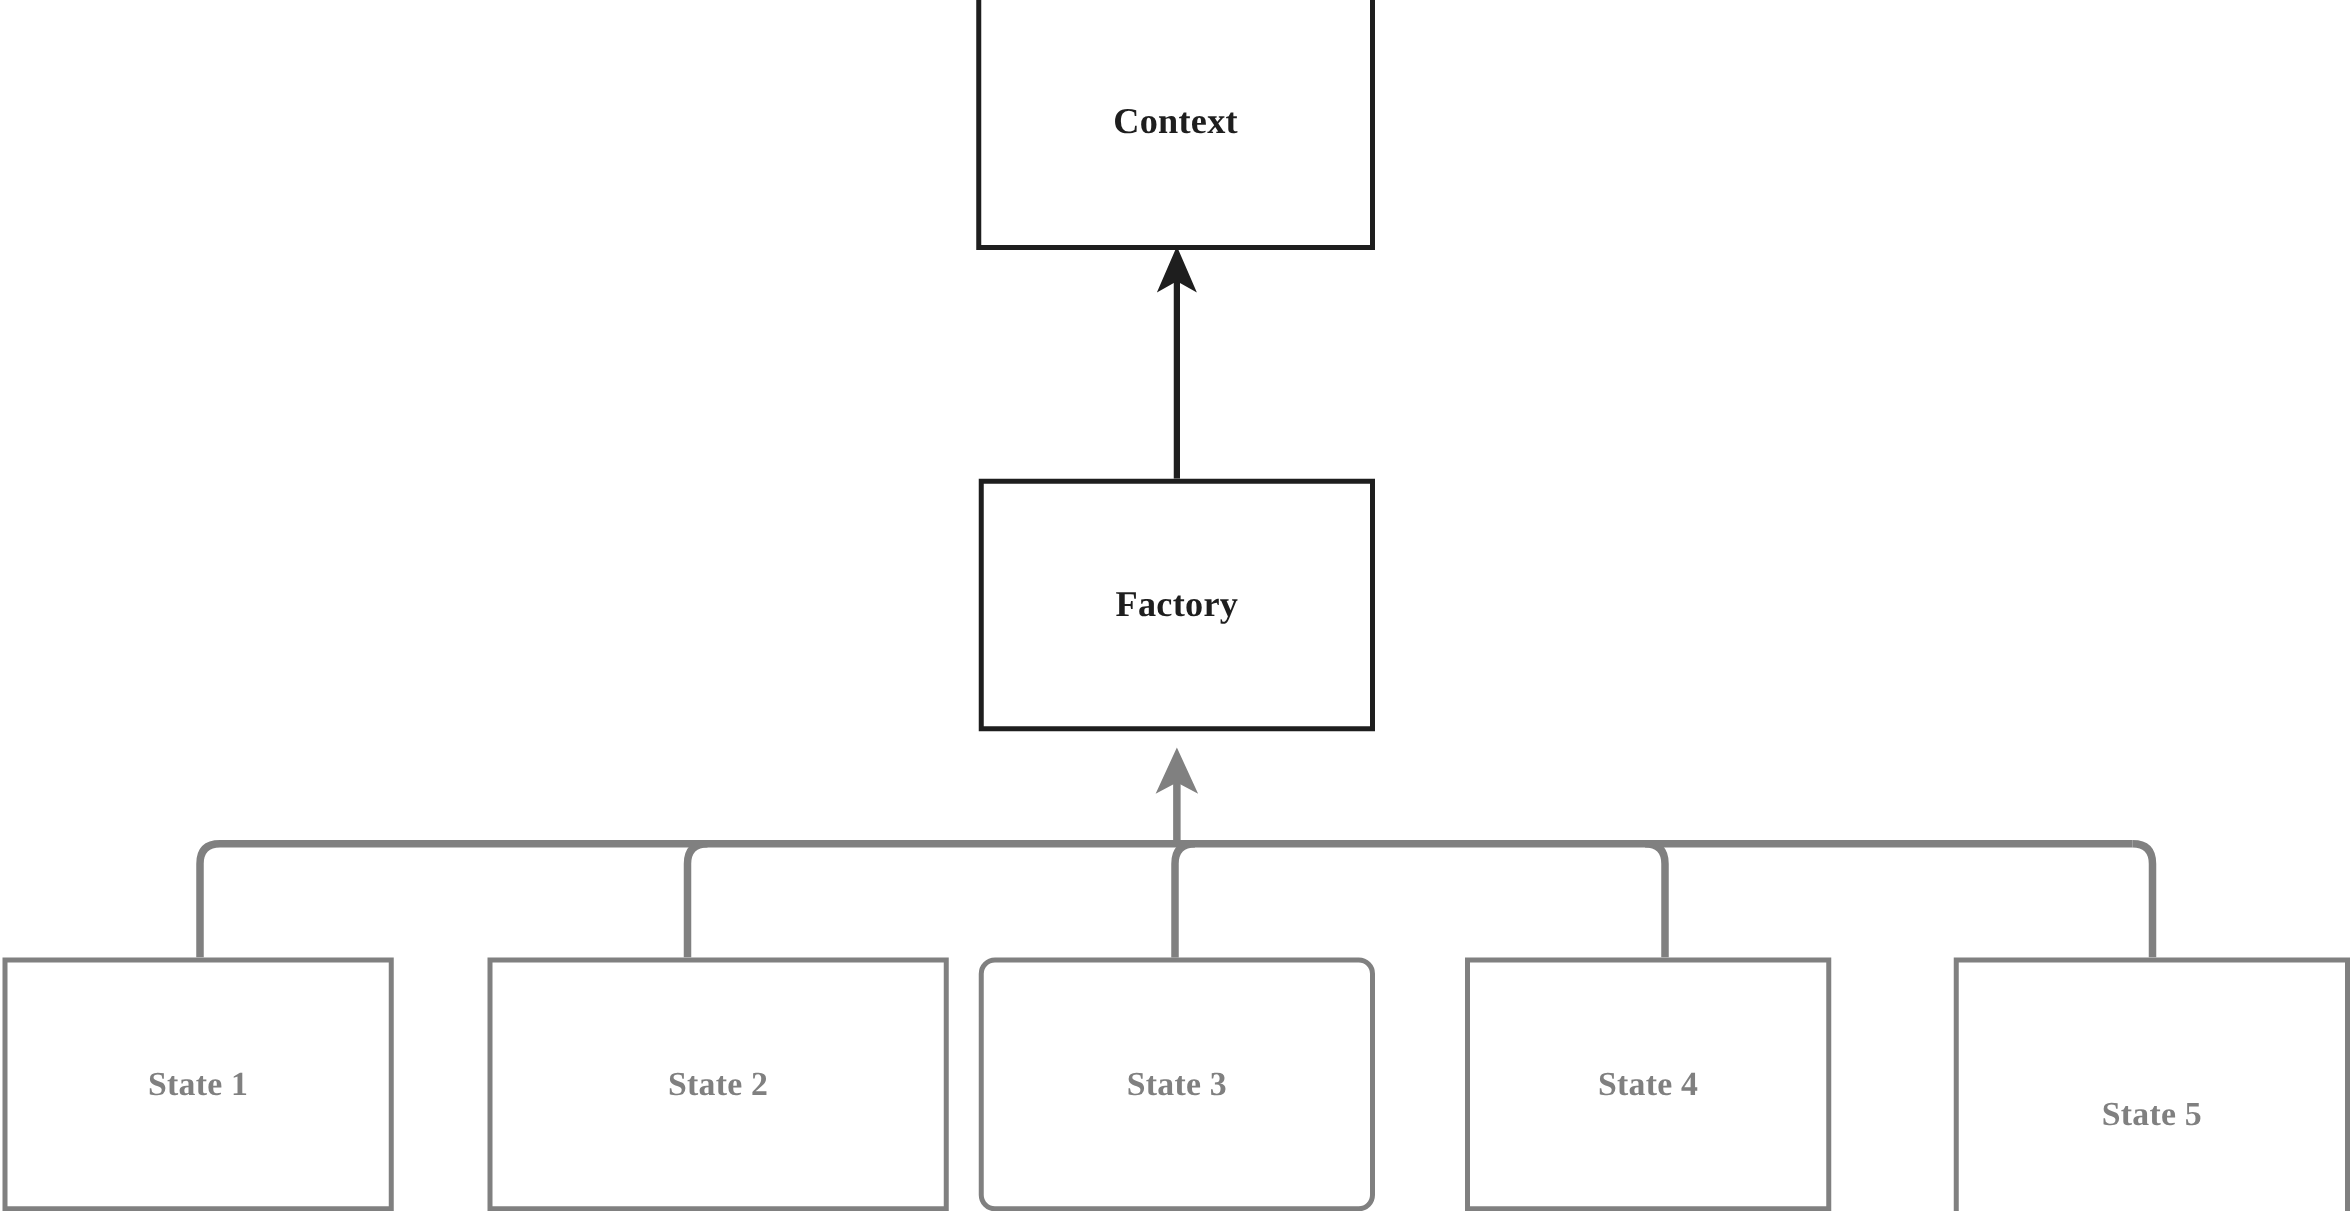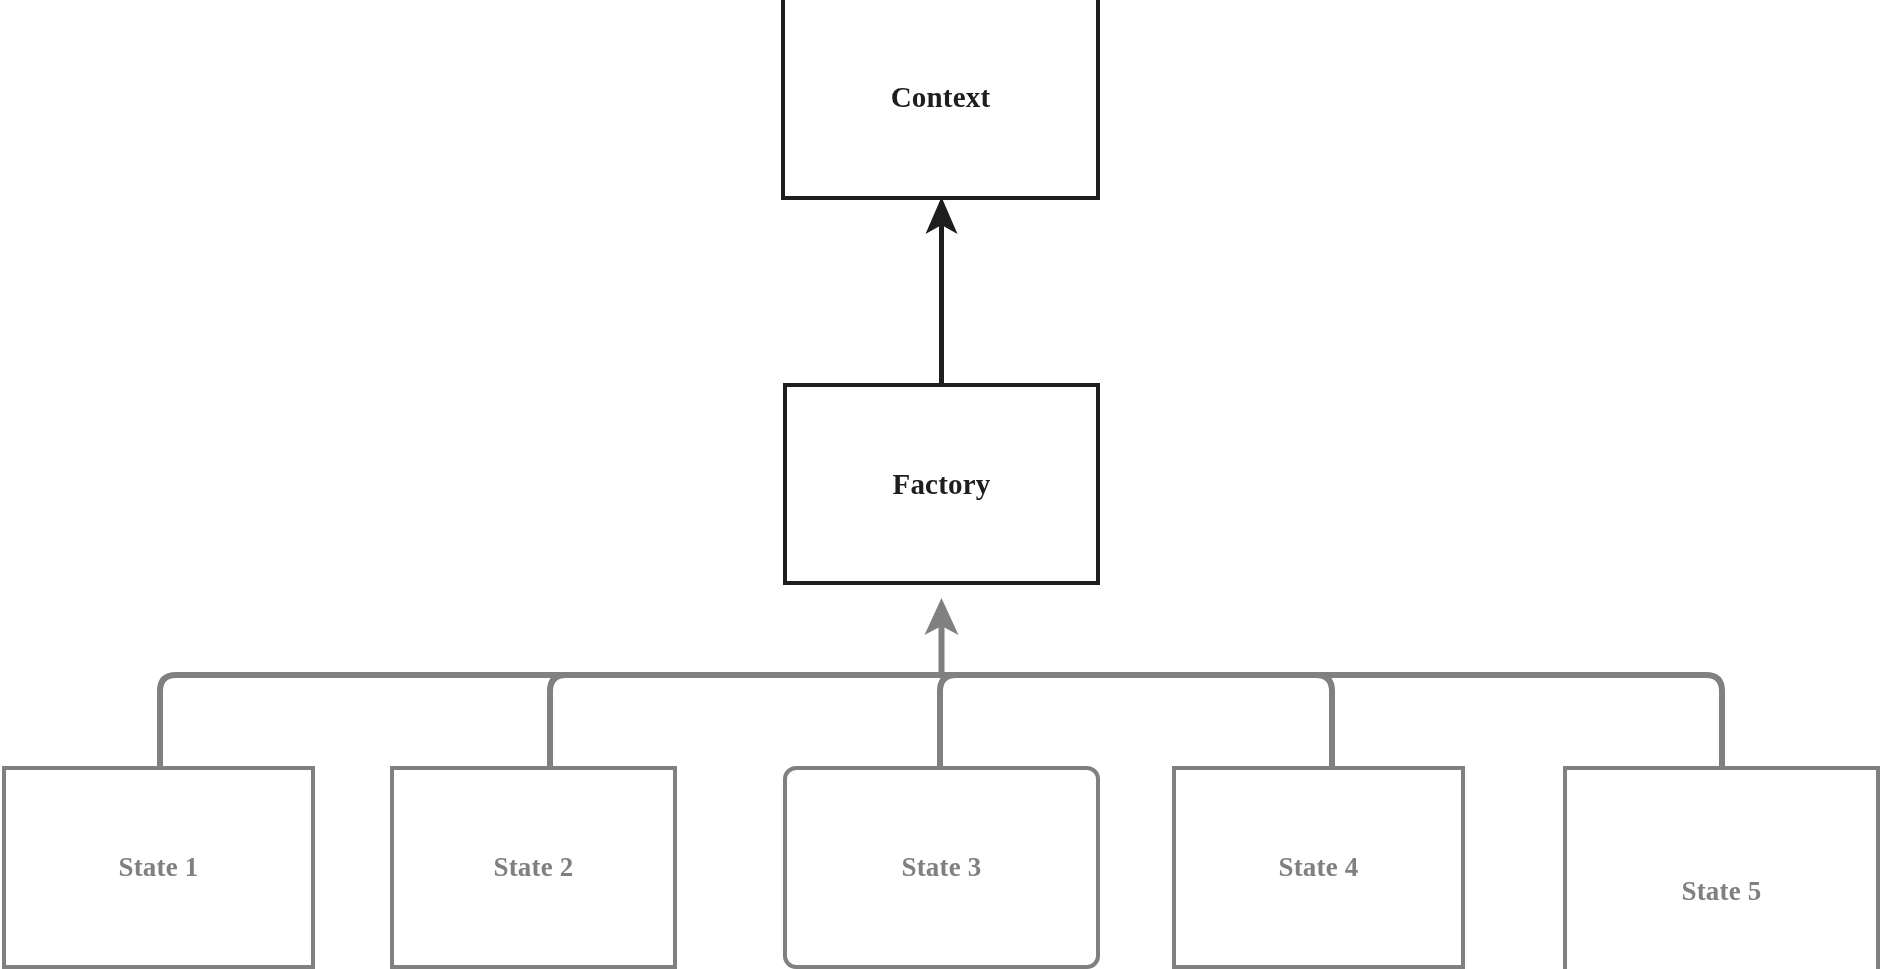--- a/index.html
+++ b/index.html
@@ -106,21 +106,21 @@
 
   <div class="node node-dark" id="node-factory" style="left: 783px; top: 383px; width: 317px; height: 202px;">
     <span class="node-label">Factory</span>
   </div>
 
 
   <div id="state-nodes">
       <div class="node node-gray" style="left: 2px; top: 766px; width: 313px; height: 203px;">
         <span class="node-label">State 1</span>
       </div>
-      <div class="node node-gray" style="left: 390px; top: 766px; width: 287px; height: 203px;">
+      <div class="node node-gray" style="left: 390px; top: 766px; width: 369px; height: 203px;">
         <span class="node-label">State 2</span>
       </div>
       <div class="node node-gray" style="left: 783px; top: 766px; width: 317px; height: 203px; border-radius: 13px;">
         <span class="node-label">State 3</span>
       </div>
       <div class="node node-gray" style="left: 1172px; top: 766px; width: 293px; height: 203px;">
         <span class="node-label">State 4</span>
       </div>
       <div class="node node-gray" style="left: 1563px; top: 766px; width: 317px; height: 250px;">
         <span class="node-label">State 5</span>

